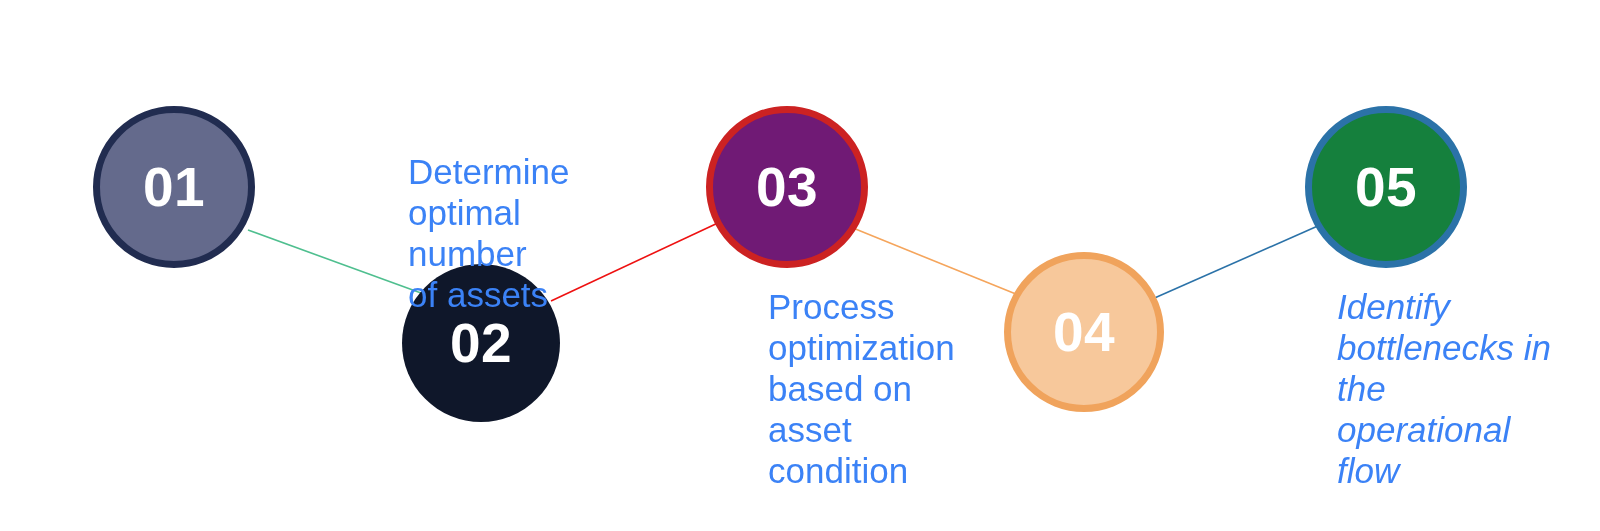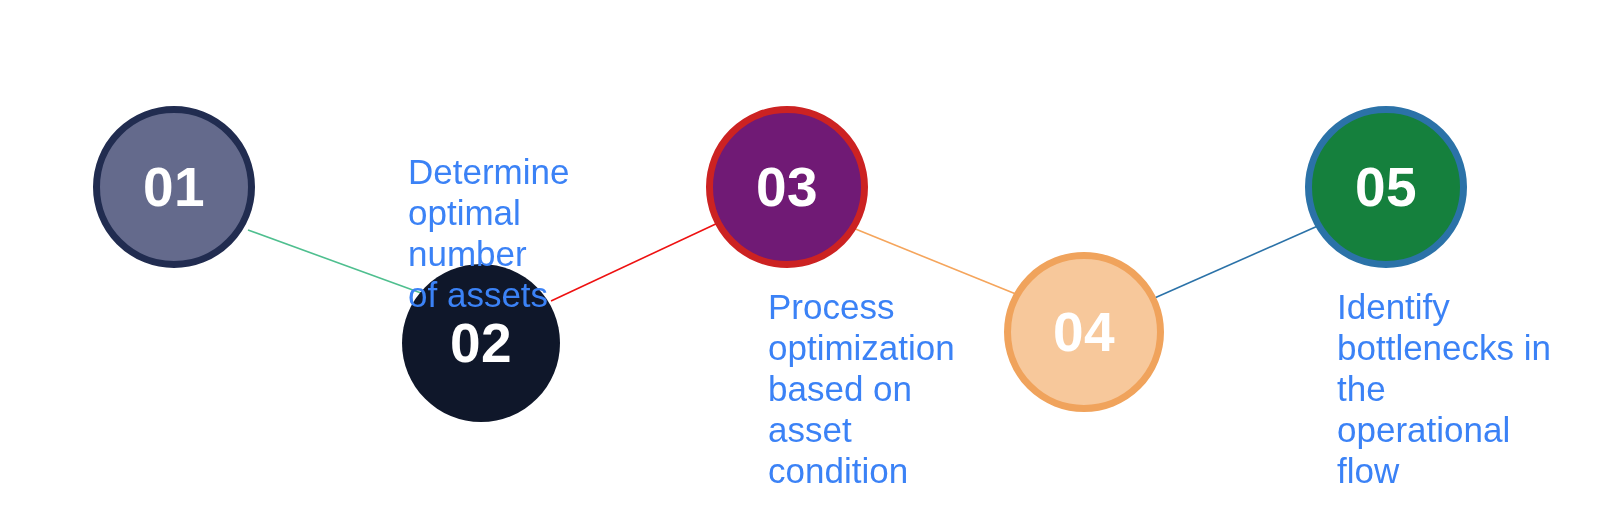--- a/index.html
+++ b/index.html
@@ -61,21 +61,21 @@
   #node-4 { left: 1004px; top: 252px; width: 160px; height: 160px;
             background: #f7c89b; border: 7px solid #f0a35c; }
   #node-5 { left: 1305px; top: 106px; width: 162px; height: 162px;
             background: #15803d; border: 7px solid #2b72a8; }
 
   
   #caption-1 { left: 161px;  top: 287px; width: 220px; }
   #caption-2 { left: 408px;  top: 152px; width: 240px; }
   #caption-3 { left: 752px;  top: 287px; width: 230px; margin-left: 16px; }
   #caption-4 { left: 985px;  top: 162px; width: 215px; }
-  #caption-5 { left: 1337px; top: 287px; width: 225px; }
+  #caption-5 { left: 1337px; top: 287px; width: 225px; font-style: italic; }
 </style>
 </head>
 <body>
 
 <div id="stage">
 
   <svg id="connector-layer" viewBox="0 0 1600 531">
     <line x1="248" y1="230" x2="421" y2="293" stroke="#4fbf8f" stroke-width="1.6"></line>
     <line x1="551" y1="301" x2="720" y2="222" stroke="#ee1111" stroke-width="1.6"></line>
     <line x1="853" y1="228" x2="1023" y2="297" stroke="#f5a55c" stroke-width="1.6"></line>

